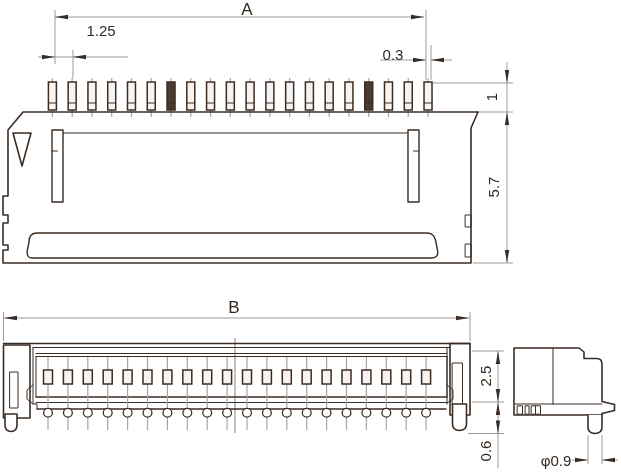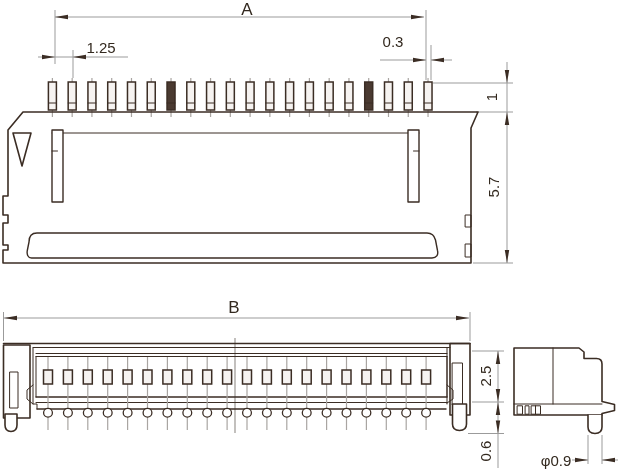--- a/index.html
+++ b/index.html
@@ -270,21 +270,21 @@
       <rect class="ln" x="517.5" y="405.8" width="5" height="8.4"></rect>
       <rect class="ln" x="525.5" y="405.8" width="3.5" height="8.4"></rect>
       <rect class="ln" x="531.5" y="405.8" width="9" height="8.4"></rect>
       <path class="ln" d="M535.5,405.8 V414.2"></path>
 
       <path class="ln ln16 fw" d="M588,415 V427 Q588,433.5 595,433.5 Q602,433.5 602,427 V415"></path>
     </g>
   </svg>
 
   <span class="lbl big" style="left:247px;top:9px">A</span>
-  <span class="lbl" style="left:101px;top:47px">1.25</span>
-  <span class="lbl" style="left:393px;top:41px">0.3</span>
+  <span class="lbl" style="left:101px;top:30px">1.25</span>
+  <span class="lbl" style="left:393px;top:54px">0.3</span>
   <span class="lbl rot" style="left:491px;top:97px">1</span>
   <span class="lbl rot" style="left:493px;top:187px">5.7</span>
   <span class="lbl big" style="left:234px;top:307px">B</span>
   <span class="lbl rot" style="left:485px;top:376px">2.5</span>
   <span class="lbl rot" style="left:485px;top:451px">0.6</span>
   <span class="lbl" style="left:556px;top:460px">φ0.9</span>
 </div>
 
 </body></html>

